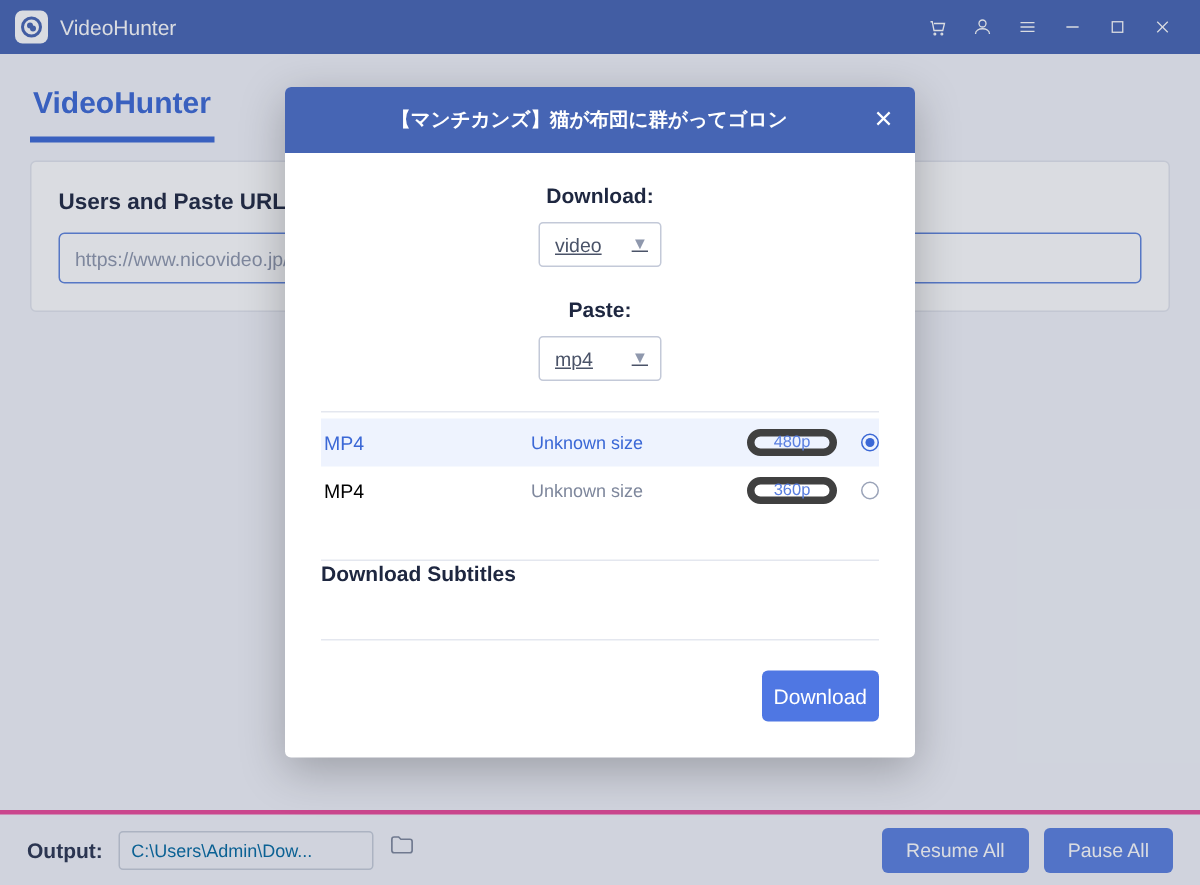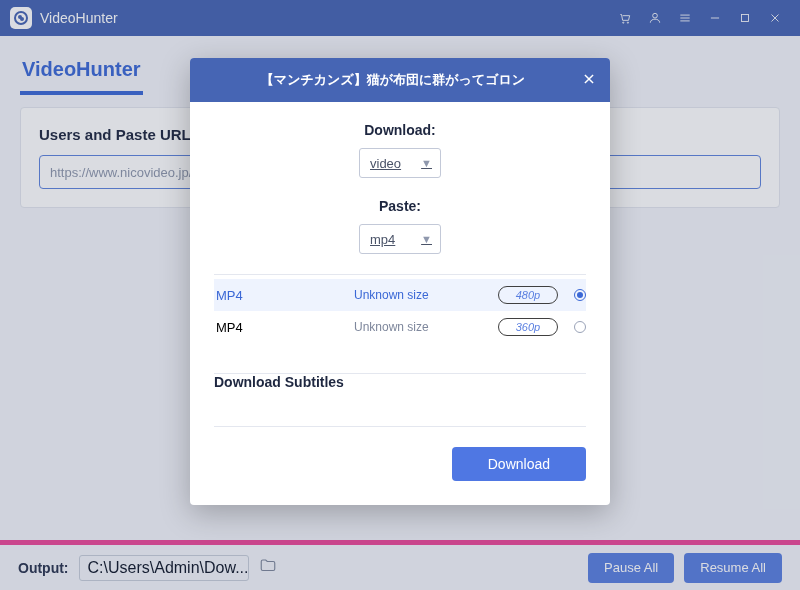--- a/index.html
+++ b/index.html
@@ -25,23 +25,23 @@
 
 .card { background: #fff; border: 1px solid #e3e6ee; border-radius: 4px; margin-top: 12px; padding: 18px; }
 .card-title { font-size: 15px; font-weight: 700; color: #1e2740; margin-bottom: 12px; }
 .url-row { display: flex; gap: 14px; }
 .url-input { flex: 1; height: 34px; border: 1px solid #5f84dd; border-radius: 4px; padding: 0 10px; font-size: 13px; color: #8f98ad; display: flex; align-items: center; }
 .analyze-btn { width: 104px; height: 34px; background: #5a7fe0; color: #fff; border: none; border-radius: 4px; font-size: 14px; cursor: pointer; }
 
 .hint { text-align: center; color: #9aa3b8; font-size: 18px; margin-top: 210px; }
 
 
-.footer { position: absolute; bottom: 0; left: 0; right: 0; height: 50px; background: #f3f5fa; border-top: 5px solid #ec4899; display: flex; align-items: center; padding: 0 18px; }
+.footer { position: absolute; bottom: 0; left: 0; right: 0; height: 50px; background: #f3f5fa; border-top: 3px solid #ec4899; display: flex; align-items: center; padding: 0 18px; }
 .footer-label { font-size: 14px; font-weight: 700; color: #2a3450; margin-right: 10px; }
-.output-path { width: 170px; height: 26px; border: 1px solid #c7cdda; border-radius: 3px; padding: 0 8px; font-size: 16px; color: #0f172a; display: flex; align-items: center; }
+.output-path { width: 170px; height: 26px; border: 1px solid #c7cdda; border-radius: 3px; padding: 0 8px; font-size: 12px; color: #0369a1; display: flex; align-items: center; }
 .folder-icon { margin-left: 10px; cursor: pointer; color: #7e879c; }
 .footer .spacer { flex: 1; }
 .footer-btn { height: 30px; padding: 0 16px; background: #5a7fe0; color: #fff; border: none; border-radius: 4px; font-size: 13px; cursor: pointer; margin-left: 10px; }
 
 
 .overlay { position: absolute; inset: 0; background: rgba(50,60,90,0.18); display: flex; align-items: flex-start; justify-content: center; }
 
 
 .dialog { width: 420px; background: #fff; border-radius: 4px; margin-top: 58px; box-shadow: 0 8px 30px rgba(0,0,0,0.25); }
 .dialog-head { height: 44px; background: #4665b4; color: #fff; display: flex; align-items: center; padding: 0 14px; border-radius: 4px 4px 0 0; }
@@ -52,28 +52,28 @@
 .select-row { display: flex; align-items: center; gap: 10px; border-bottom: 1px solid #e4e7ef; padding-bottom: 20px; margin-bottom: 4px; flex-direction: column; }
 .select-label { font-size: 14px; font-weight: 700; color: #1e2740; }
 .select-box { height: 30px; border: 1px solid #c3c9d8; border-radius: 3px; display: flex; align-items: center; padding: 0 8px 0 10px; font-size: 13px; color: #4a5368; cursor: pointer; min-width: 82px; justify-content: space-between; text-decoration: underline; }
 .select-box .caret { color: #8f98ad; font-size: 11px; margin-left: 8px; }
 
 .opt-row { display: flex; align-items: center; height: 32px; font-size: 13px; }
 .opt-row.selected { background: #eef3fe; color: #3b68d6; }
 .opt-row.selected .opt-size { color: #3b68d6; }
 .opt-format { width: 140px; padding-left: 2px; }
 .opt-size { flex: 1; color: #7e879c; font-size: 12px; }
-.opt-badge { width: 60px; height: 18px; border: 1px solid #404040; color: #5a7fe0; border-radius: 10px; font-size: 11px; display: flex; align-items: center; justify-content: center; margin-right: 16px; font-style: italic; }
+.opt-badge { width: 60px; height: 18px; border: 5px solid #404040; color: #5a7fe0; border-radius: 10px; font-size: 11px; display: flex; align-items: center; justify-content: center; margin-right: 16px; }
 .opt-radio { width: 12px; height: 12px; border: 1px solid #9aa3b8; border-radius: 50%; display: flex; align-items: center; justify-content: center; }
 .opt-radio.checked { border-color: #3b68d6; }
 .opt-radio.checked::after { content:""; width: 6px; height: 6px; background: #3b68d6; border-radius: 50%; }
 
 .sub-title { font-size: 14px; font-weight: 700; color: #1e2740; margin-top: 30px; border-top: 1px solid #e4e7ef; }
 .dl-row { display: flex; justify-content: flex-end; margin-top: 36px; padding-top: 20px; border-top: 1px solid #e4e7ef; }
-.dl-btn { background: #4f77e3; color: #fff; border: none; border-radius: 4px; height: 34px; padding: 0 36px; font-size: 14px; cursor: pointer; }
+.dl-btn { background: #4f77e3; color: #fff; border: none; border-radius: 4px; height: 34px; padding: 0 8px; font-size: 14px; cursor: pointer; }
 </style>
 </head>
 <body>
 
 <div class="titlebar">
   <div class="logo">
       <div class="logo-inner"></div>
     </div>
   <div class="title">VideoHunter</div>
   <div class="spacer"></div>
@@ -129,22 +129,22 @@
 
 <div class="footer">
   <div class="footer-label">Output:</div>
   <div class="output-path">C:\Users\Admin\Dow...</div>
   <div class="folder-icon">
     <svg width="18" height="18" viewBox="0 0 24 24" fill="none" stroke="currentColor" stroke-width="1.5">
         <path d="M3 6a2 2 0 0 1 2-2h4l2 2h8a2 2 0 0 1 2 2v8a2 2 0 0 1-2 2H5a2 2 0 0 1-2-2V6z"></path>
       </svg>
   </div>
   <div class="spacer"></div>
+  <button class="footer-btn">Resume All</button>
   <button class="footer-btn">Pause All</button>
-  <button class="footer-btn">Resume All</button>
 </div>
 
 <div class="overlay">
   <div class="dialog">
     <div class="dialog-head">
       <div class="dialog-title">【マンチカンズ】猫が布団に群がってゴロン</div>
       <div class="dialog-close"><svg width="14" height="14" viewBox="0 0 24 24" stroke="#fff" stroke-width="2.5">
             <line x1="5" y1="5" x2="19" y2="19"></line>
             <line x1="19" y1="5" x2="5" y2="19"></line>
           </svg></div>

